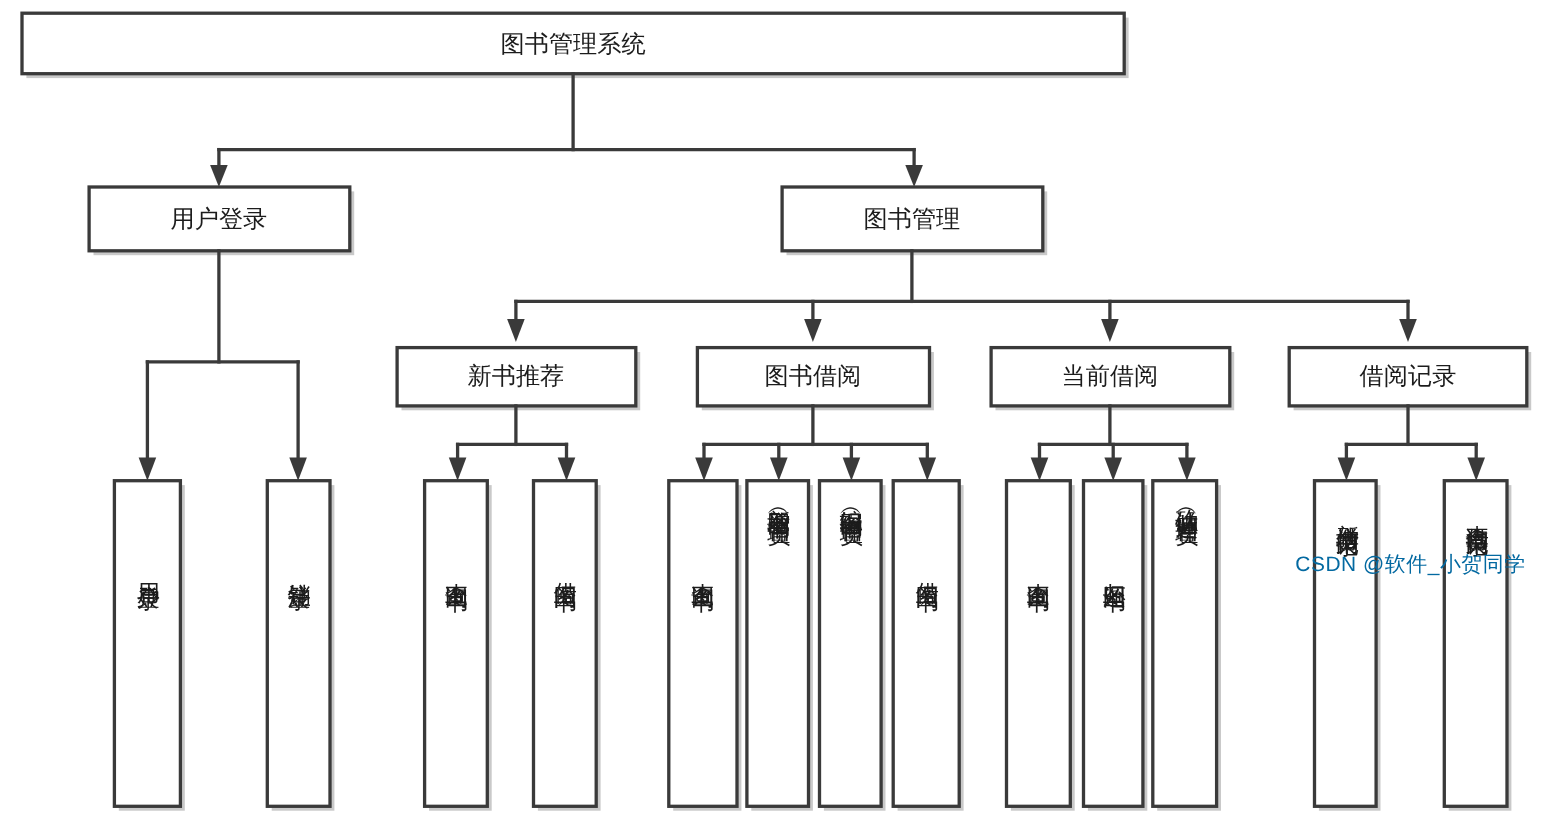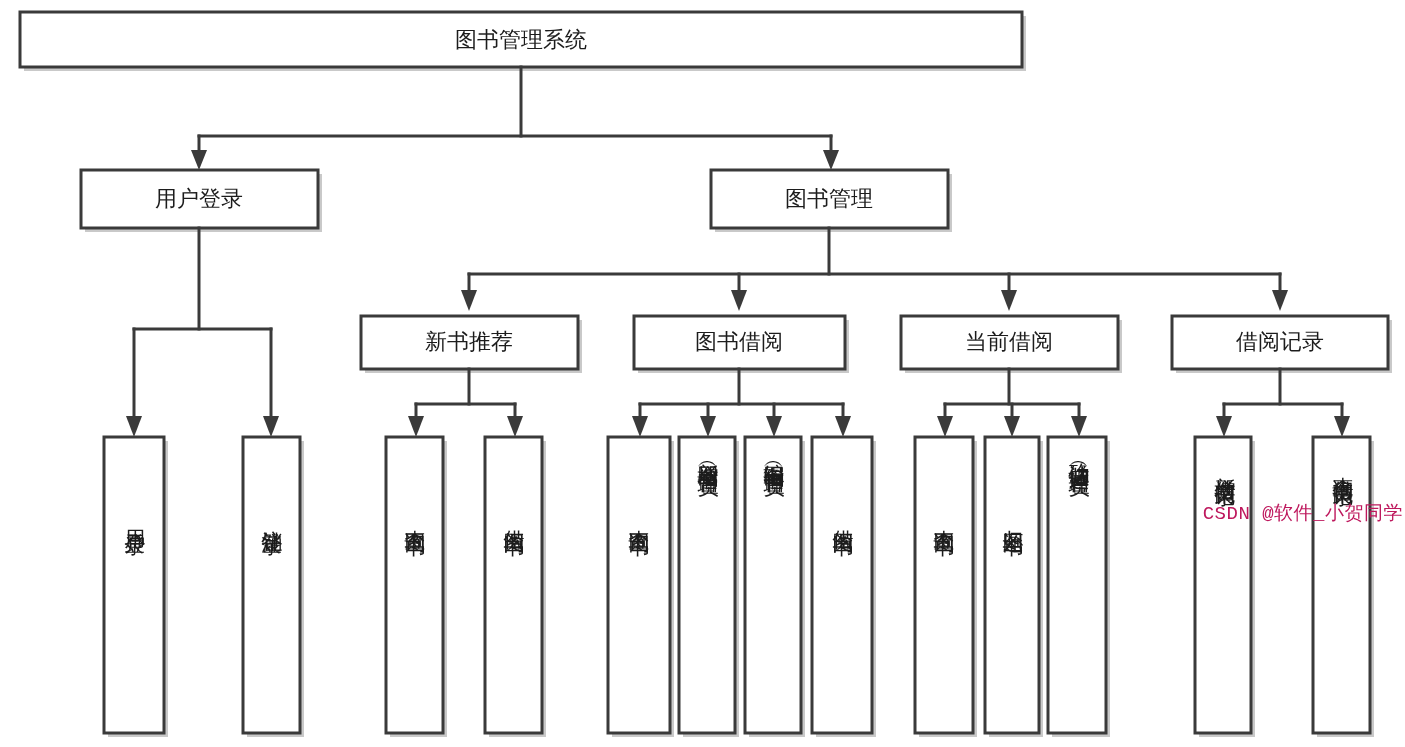--- a/index.html
+++ b/index.html
@@ -61,25 +61,25 @@
     writing-mode: vertical-rl;
     text-orientation: upright;
     letter-spacing: 2px;
     line-height: 1;
     white-space: nowrap;
     text-align: left;
     pointer-events: none;
   }
   .watermark {
     position: absolute;
-    right: 2px;
+    right: 18px;
     bottom: 4px;
-    font-family: Liberation Mono, monospace;
+    font-family: Liberation Sans, sans-serif;
     font-size: 19px;
-    color: #be185d;
+    color: #0369a1;
     white-space: nowrap;
     letter-spacing: 0.5px;
   }
 </style>
 </head>
 <body>
 
 <div id="diagram-root">
 
   <svg id="tree-svg" viewBox="0 0 1405 747">

